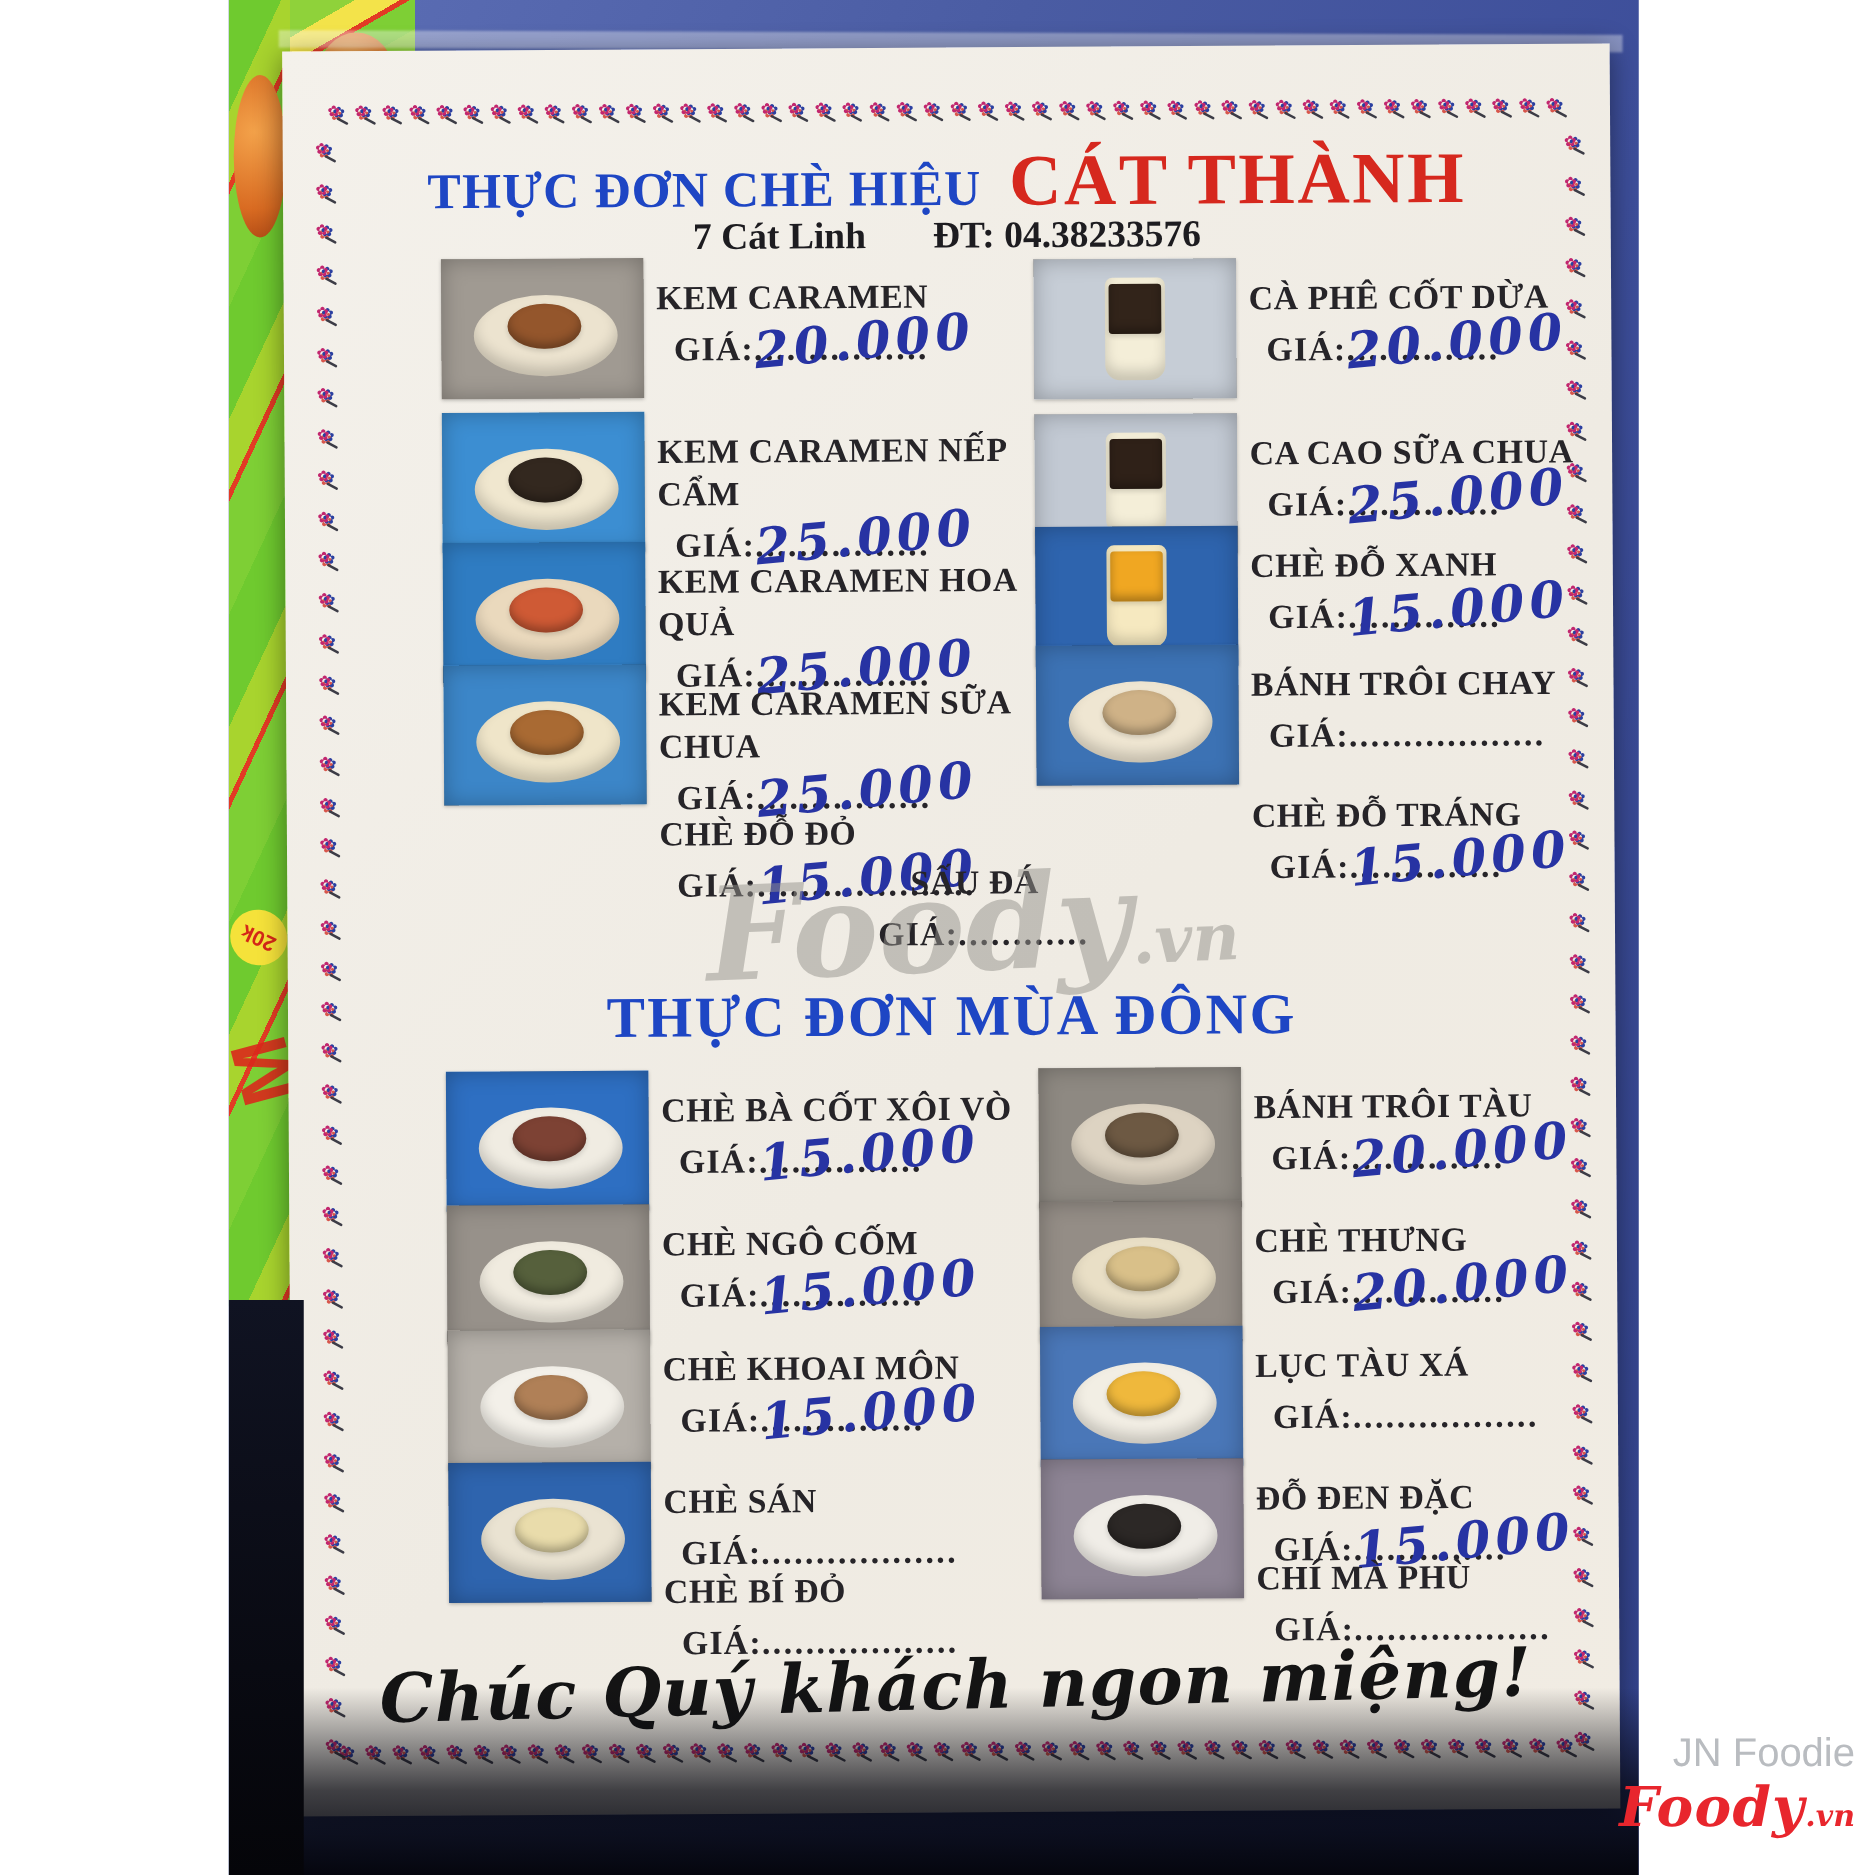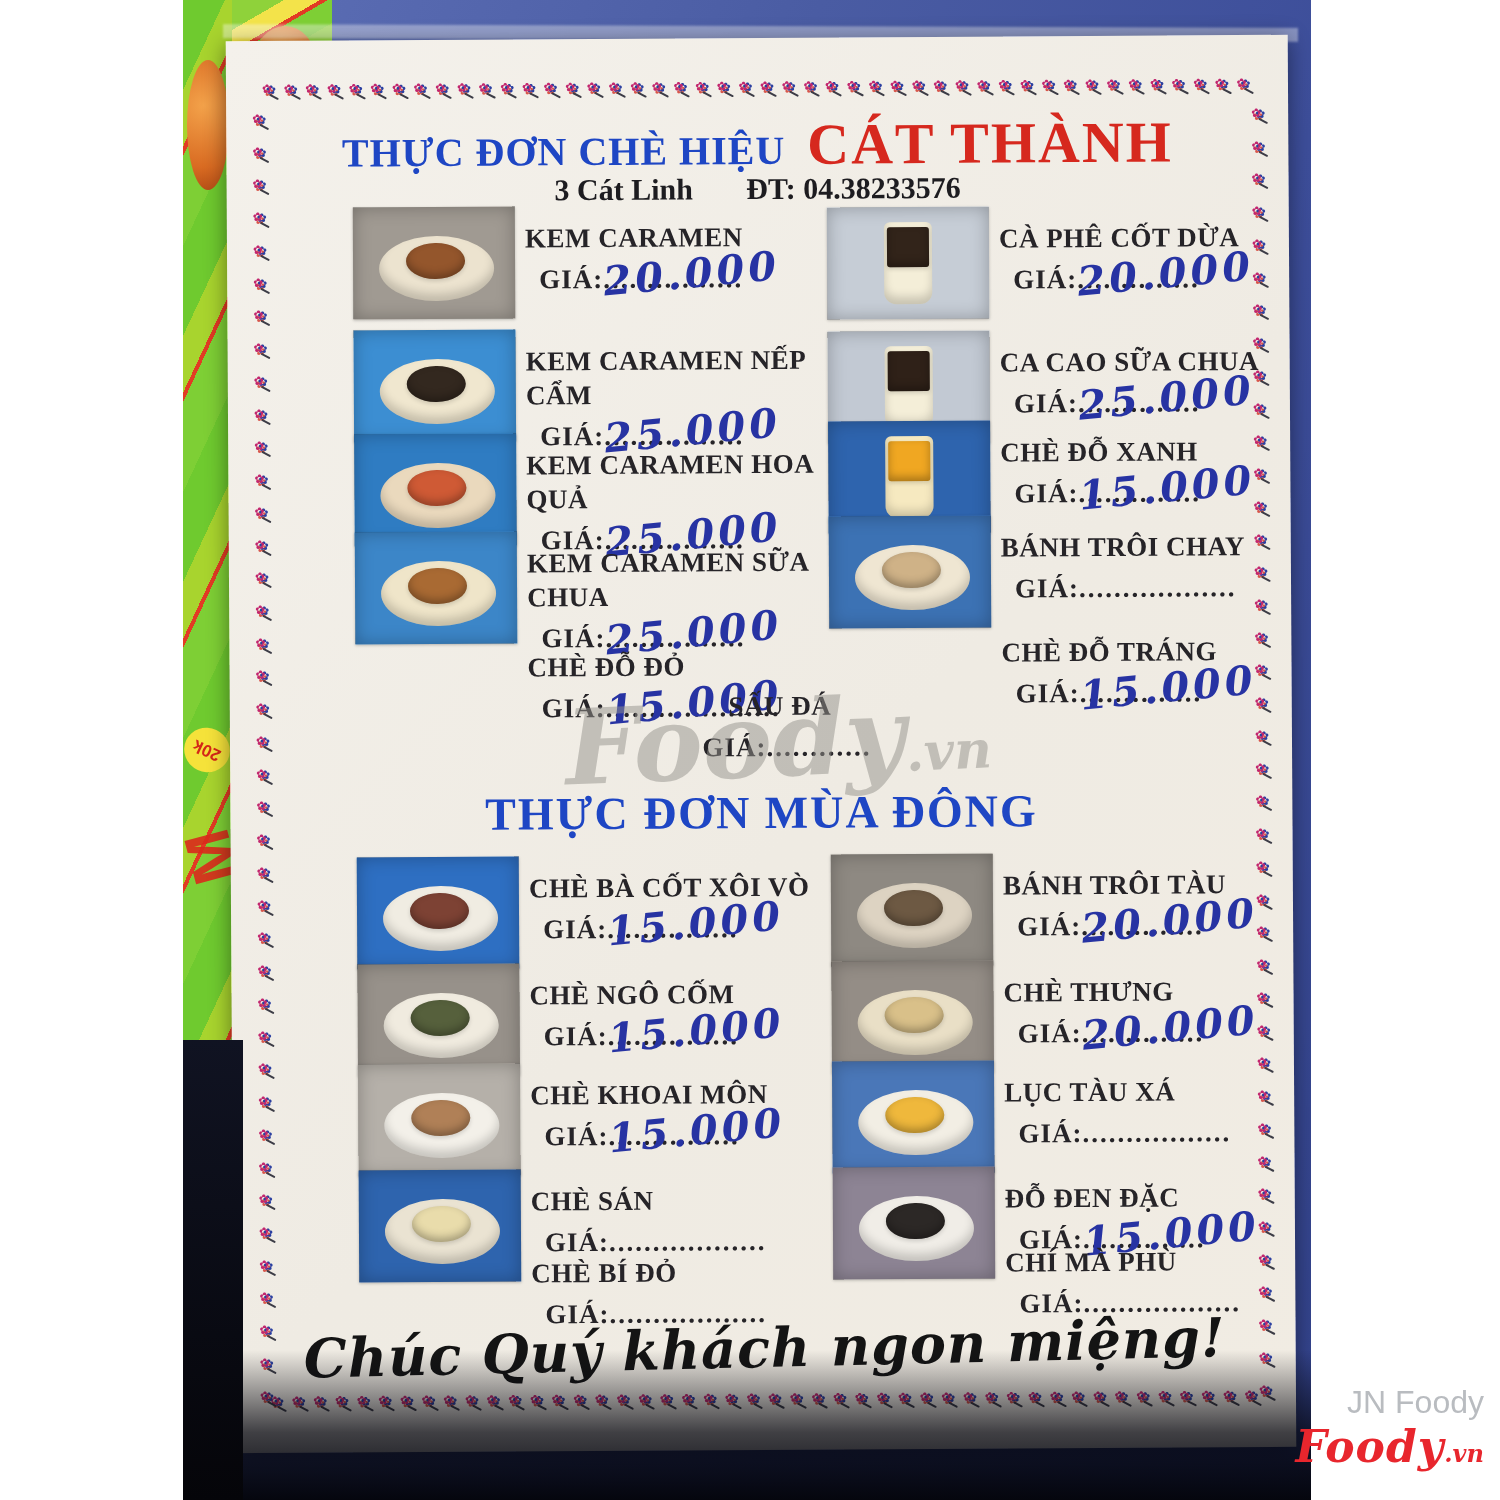--- a/index.html
+++ b/index.html
@@ -295,21 +295,21 @@
         <span class="flower"></span>
         <span class="flower"></span>
         <span class="flower"></span>
       </div>
 
     <div class="title-line">
       <span class="title-blue">THỰC ĐƠN CHÈ HIỆU</span>
       <span class="title-red">CÁT THÀNH</span>
     </div>
     <div class="subtitle">
-      <span>3 Cát Linh</span>
+      <span>7 Cát Linh</span>
       <span class="phone">ĐT: 04.38233576</span>
     </div>
 
     <div class="item col-l" style="top:167px">
       <div class="thumb" style="--tbg: #a09a92; --tplate: #ece3cf; --tfood: #94562c;"></div>
       <div class="txt">
           <div class="dish">KEM CARAMEN</div>
         <div class="pline"><span>GIÁ:</span><span class="dots">................</span><span class="hand">20.000</span></div>
         </div>
     </div>
@@ -458,17 +458,17 @@
     </div>
 
     <div class="wish">Chúc Quý khách ngon miệng!</div>
   </div>
 
   <div class="dark-bottom"></div>
   <div class="dark-left"></div>
 </div>
 
 <div class="credit">
-  <div class="who">JN Foody</div>
+  <div class="who">JN Foodie</div>
   <div>
     <span class="brand">Foody</span><span class="suffix">.vn</span>
   </div>
 </div>
 
 </body></html>

